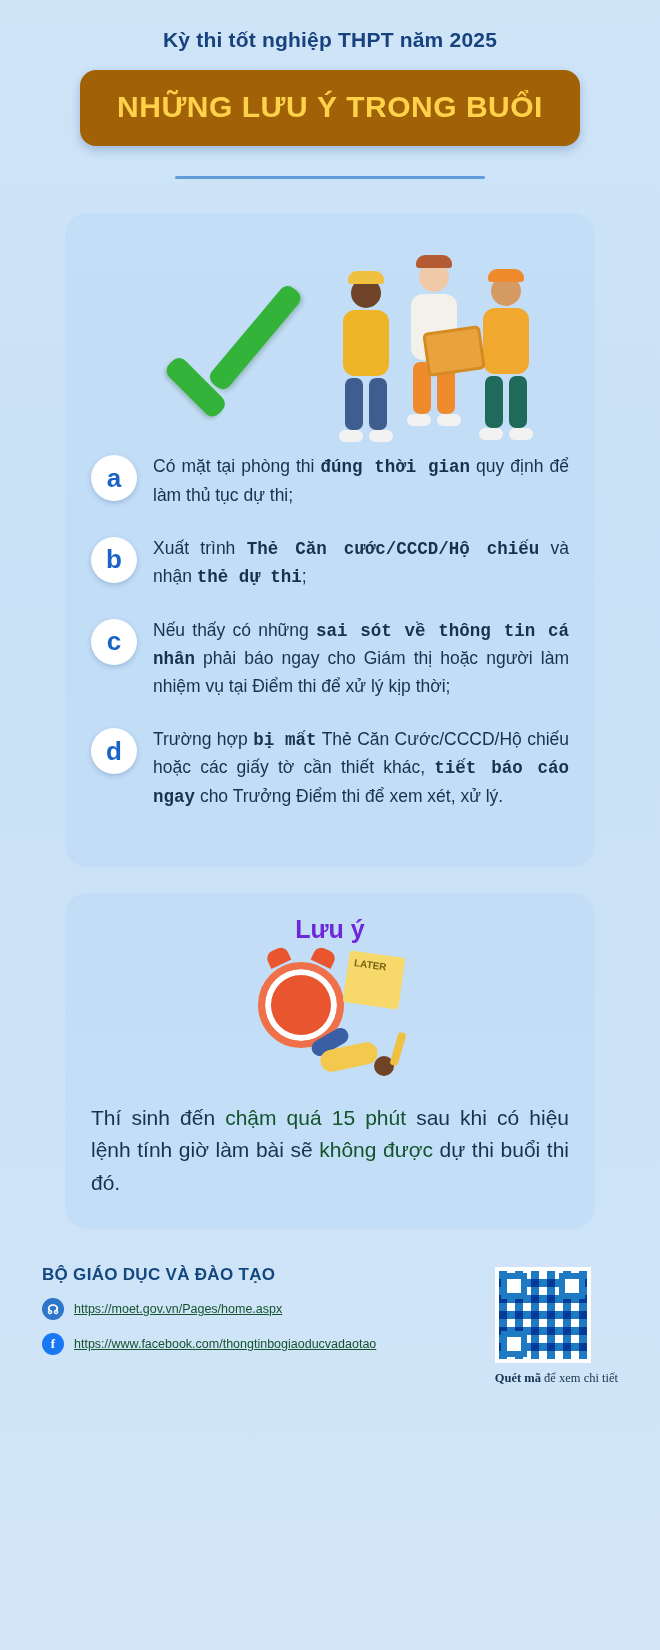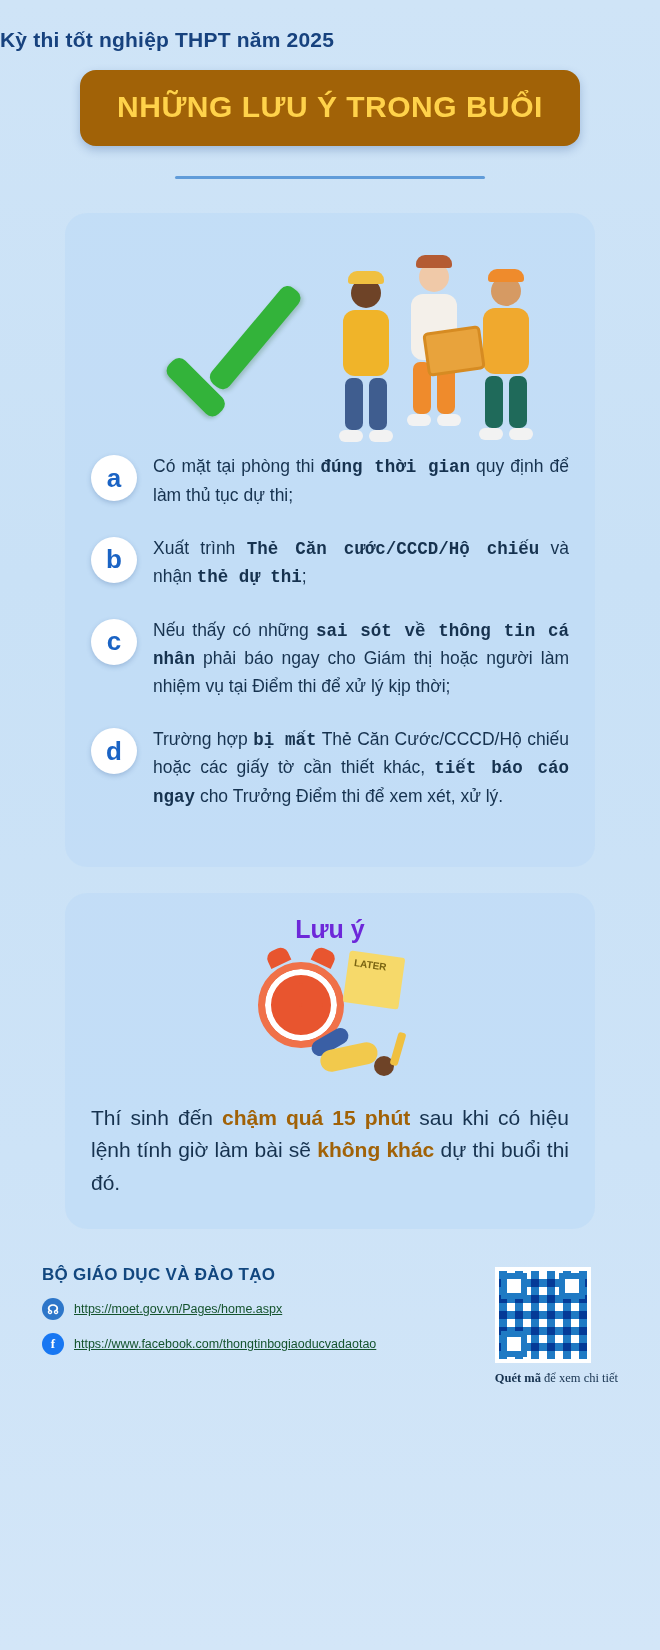--- a/index.html
+++ b/index.html
@@ -9,21 +9,21 @@
     font-family: "Liberation Sans", sans-serif;
   }
   body {
     background: linear-gradient(180deg, #cfe4f7 0%, #c9e1f6 35%, #cde3f7 70%, #d3e6f8 100%);
     position: relative;
     overflow: hidden;
   }
 
   
   .kicker {
-    text-align: left;
+    text-align: center;
     color: #17427e;
     font-size: 21px;
     font-weight: bold;
     letter-spacing: .2px;
     padding-top: 28px;
   }
   .title-box {
     margin: 18px auto 0;
     width: 500px;
     background: #a16207;
@@ -202,21 +202,21 @@
   .figure .hd { position: absolute; left: 64px; top: 26px; width: 20px; height: 20px; border-radius: 50%; background: #6e4327; }
   .figure .pen { position: absolute; left: 84px; top: 2px; width: 8px; height: 34px; border-radius: 3px; background: #f0c040; transform: rotate(16deg); }
 
   .note-text {
     color: #16324f;
     font-size: 21px;
     line-height: 1.55;
     text-align: justify;
     margin-top: 8px;
   }
-  .red { color: #a16207; font-weight: bold; }
+  .red { color: #14532d; font-weight: normal; }
 
   
   .footer { margin: 36px 0 0; padding: 0 42px; position: relative; height: 170px; }
   .org {
     color: #12477f;
     font-size: 17px;
     font-weight: bold;
     letter-spacing: .3px;
   }
   .link-row { display: flex; align-items: center; gap: 10px; margin-top: 13px; }
@@ -353,21 +353,21 @@
     </div>
     <div class="sticky">LATER</div>
     <div class="figure">
       <div class="leg"></div>
         <div class="torso"></div>
         <div class="hd"></div>
         <div class="pen"></div>
     </div>
   </div>
 
-  <div class="note-text" id="note-text"><span>Thí sinh đến </span><span class="red">chậm quá 15 phút</span><span> sau khi có hiệu lệnh tính giờ làm bài sẽ </span><span class="red">không khác</span><span> dự thi buổi thi đó.</span></div>
+  <div class="note-text" id="note-text"><span>Thí sinh đến </span><span class="red">chậm quá 15 phút</span><span> sau khi có hiệu lệnh tính giờ làm bài sẽ </span><span class="red">không được</span><span> dự thi buổi thi đó.</span></div>
 </div>
 
 <div class="footer">
   <div class="org">BỘ GIÁO DỤC VÀ ĐÀO TẠO</div>
 
   <div class="link-row">
     <span class="glyph">☊</span>
     <a href="#">https://moet.gov.vn/Pages/home.aspx</a>
   </div>
 

